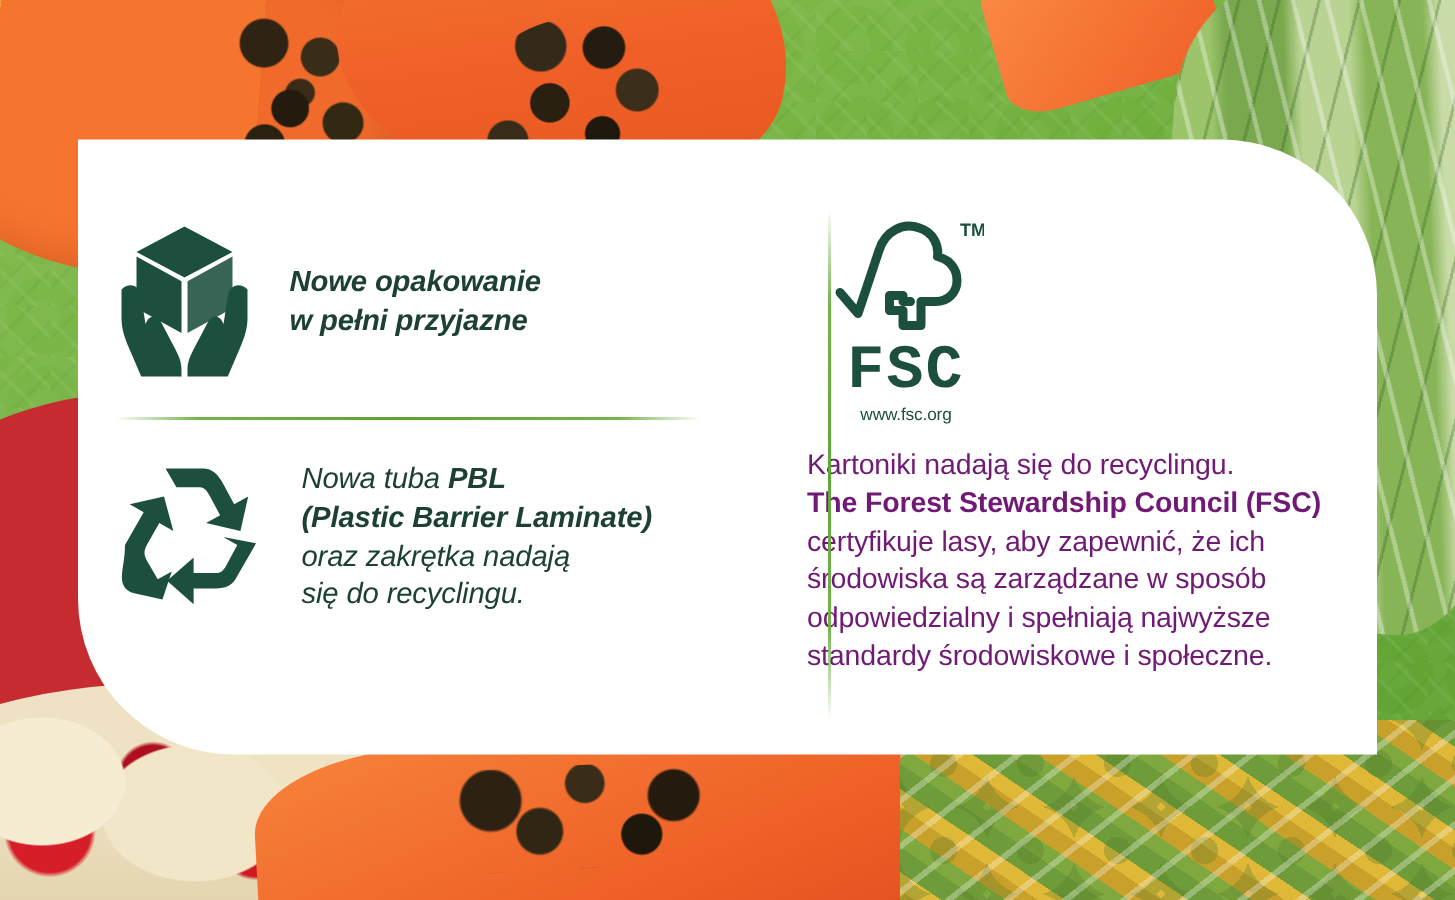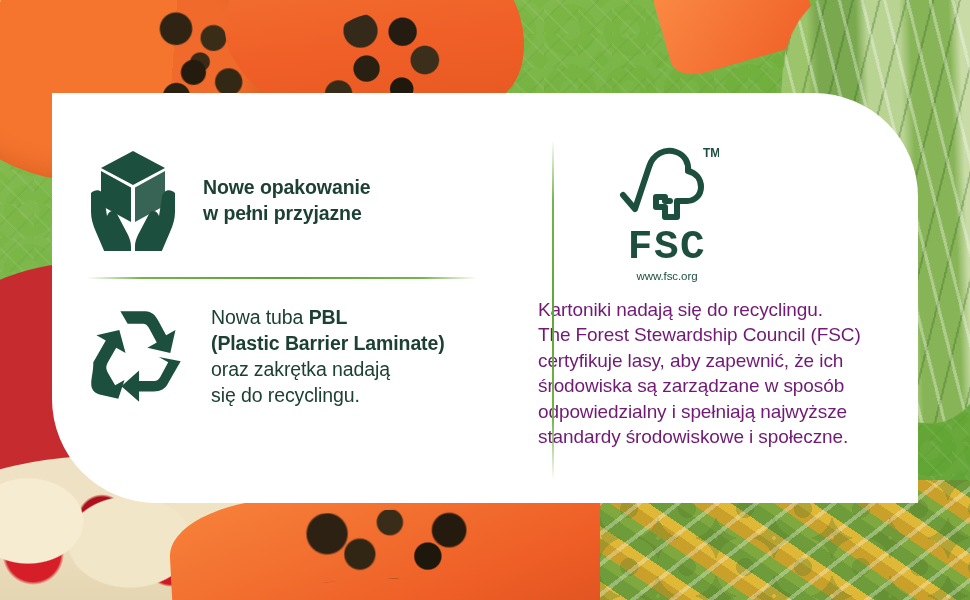--- a/index.html
+++ b/index.html
@@ -175,22 +175,23 @@
     top: 93px;
     width: 866px;
     height: 410px;
     background: #ffffff;
     border-radius: 0 104px 0 104px;
     display: flex;
   }
 
   .col-left {
     width: 448px;
-    padding: 48px 0 0 33px;
+    padding: 48px 0 0 23px;
     box-sizing: border-box;
+    font-style: italic;
   }
   .col-right {
     flex: 1;
     padding: 48px 30px 0 38px;
     box-sizing: border-box;
   }
 
   
   .v-divider {
     position: absolute;
@@ -235,22 +236,21 @@
   .feature-text.bold { font-weight: 700; }
   .feature-text b { font-weight: 700; }
 
   .feature-1 { margin-top: 6px; }
   .feature-2 { margin-top: 24px; align-items: center; }
 
   
   .fsc-logo {
     width: 104px;
     position: relative;
-    margin: 2px 0 0 29px;
-    padding-left: 48px;
+    margin: 2px 0 0 14px;
   }
   .fsc-wordmark {
     font-family: Liberation Mono, monospace;
     font-weight: 700;
     font-size: 41px;
     color: #1d4f3e;
     letter-spacing: 1.5px;
     line-height: 1;
     text-align: center;
     margin-top: -2px;
@@ -266,21 +266,21 @@
 
   
   .right-body {
     margin-top: 15px;
     color: #701a75;
     font-size: 19px;
     line-height: 1.34;
     letter-spacing: -.1px;
   }
   .right-body .lead { display: block; }
-  .right-body .strong { font-weight: 400; }
+  .right-body .strong { font-weight: 700; }
 </style>
 </head>
 <body>
 
 <div id="stage">
 
   <div class="bg-base"></div>
   <div class="bg-texture"></div>
   <div class="fruit papaya-left"></div>
   <div class="fruit papaya-center"></div>

